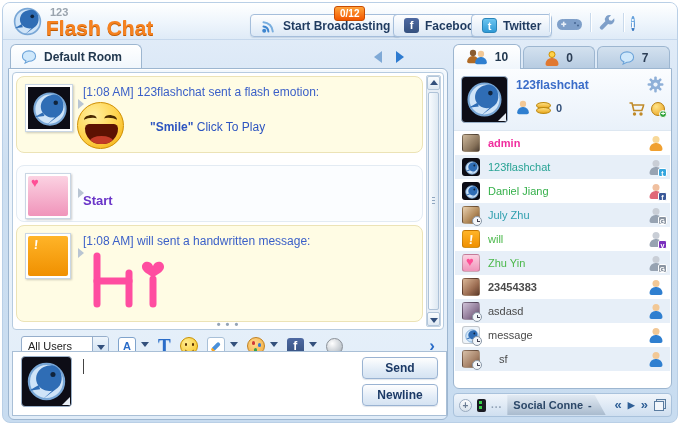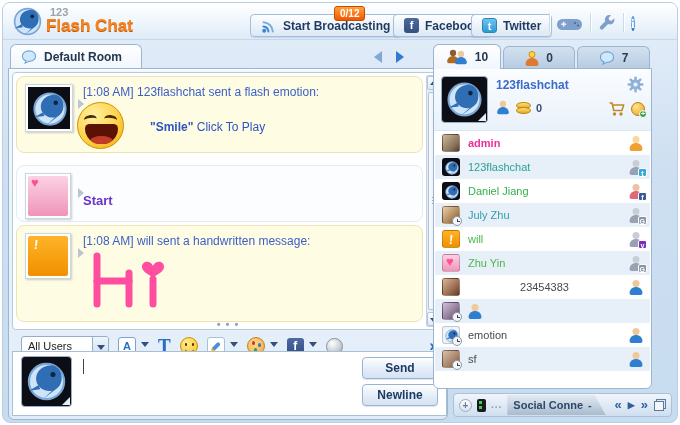--- a/index.html
+++ b/index.html
@@ -3,21 +3,21 @@
 <meta charset="utf-8">
 <style>
   *{box-sizing:border-box;margin:0;padding:0}
   html,body{background:#fff}
   .stage{position:relative;width:680px;height:425px;font-family:"Liberation Sans",sans-serif;background:#fff;overflow:hidden}
   .frame{position:absolute;inset:2px;border:1px solid #b9cfe6;border-radius:8px;background:linear-gradient(#e6effa,#cddff1 40%,#c8dcf0)}
   
   .topbar{position:absolute;left:3px;right:3px;top:3px;height:37px;border-radius:7px 7px 0 0;background:linear-gradient(#ffffff,#eef5fc 55%,#dfebf7);border-bottom:1px solid #c6d8ec}
   .logo-bird{position:absolute;left:8px;top:2px;width:33px;height:33px}
   .l123{position:absolute;left:47px;top:3px;font-size:11px;font-weight:bold;color:#9aa4ae}
-  .lname{position:absolute;left:43px;top:13px;font-size:17px;font-weight:bold;letter-spacing:0;color:#f68220;text-shadow:0 1px 0 #c05a00}
+  .lname{position:absolute;left:43px;top:13px;font-size:21px;font-weight:bold;letter-spacing:0;color:#f68220;text-shadow:0 1px 0 #c05a00}
   .hbtn{position:absolute;top:11px;height:23px;border:1px solid #a5bedb;border-radius:4px;background:linear-gradient(#fefefe,#e9f1fa 60%,#dce8f5);display:flex;align-items:center;gap:6px;padding:0 10px;font-weight:bold;font-size:12px;color:#1f3a5f;box-shadow:0 1px 1px rgba(40,80,130,.15);cursor:pointer}
   .badge012{position:absolute;left:331px;top:3px;z-index:3;padding:1px 5px;font-size:10px;font-weight:bold;color:#fff;background:linear-gradient(#ffa43c,#f25600);border:1px solid #c84a00;border-radius:3px}
   .sqicon{display:inline-block;width:15px;height:15px;border-radius:3px;color:#fff;font-weight:bold;font-size:11px;line-height:15px;text-align:center}
   .fbi{background:linear-gradient(#4e69a2,#34507e)}
   .twi{background:linear-gradient(#6cc4ef,#2f9ad6);border:1px solid #2a85ba}
   .vdiv{position:absolute;top:10px;width:1px;height:19px;background:#c9daec;box-shadow:1px 0 0 #fff}
   .hico{position:absolute;cursor:pointer}
   .infoc{width:18px;height:18px;border-radius:50%;background:radial-gradient(circle at 35% 30%,#7ab4e8,#2d6cb8);color:#fff;font-family:"Liberation Serif",serif;font-weight:bold;font-size:13px;line-height:18px;text-align:center}
   
   .lpanel{position:absolute;left:8px;top:44px;width:440px;height:376px}
@@ -75,21 +75,21 @@
   .grow{flex:1}
   .tchev{font-size:17px;font-weight:bold;color:#2a6cc8;line-height:14px;cursor:pointer}
   
   .inputbox{position:absolute;left:3px;right:0;bottom:3px;height:65px;background:#fff;border:1px solid #a9bfd6;border-radius:0}
   .cav{position:absolute;left:8px;top:4px;width:51px;height:51px;border:1px solid #9ab0c8;border-radius:4px;background:#0d0d16;padding:2px}
   .cav svg{width:100%;height:100%;display:block}
   .avdrop{position:absolute;right:1px;bottom:1px;width:0;height:0;border:4px solid transparent;border-bottom:4px solid #e8eef5;border-right:4px solid #e8eef5}
   .icaret{position:absolute;left:70px;top:7px;width:1px;height:15px;background:#444}
   .cbtn{position:absolute;right:8px;width:76px;height:22px;border:1px solid #9ab3d2;border-radius:4px;background:linear-gradient(#fefefe,#e2ecf7 60%,#d5e3f2);font-weight:bold;font-size:12px;color:#1c3a66;text-align:center;line-height:20px;box-shadow:0 1px 1px rgba(40,80,130,.15);cursor:pointer}
   
-  .rside{position:absolute;left:433px;top:44px;width:219px;height:345px}
+  .rside{position:absolute;left:453px;top:44px;width:219px;height:345px}
   .rtab{position:absolute;height:25px;border:1px solid #9db6d0;border-bottom:none;border-radius:6px 6px 0 0;display:flex;align-items:center;justify-content:center;gap:7px;font-weight:bold;font-size:12px;color:#22384f;cursor:pointer}
   .rtab.on{top:0;background:linear-gradient(#ffffff,#f0f6fc);z-index:2}
   .rtab.off{top:2px;height:23px;background:linear-gradient(#d3e1ef,#b6cbe1);color:#2c3e55}
   .rbody{position:absolute;top:24px;left:0;right:0;bottom:0;background:#fff;border:1px solid #9db6d0;border-radius:0 0 6px 6px;overflow:hidden}
   .profile{position:absolute;top:0;left:0;right:0;height:62px;background:linear-gradient(#fbfdff,#e9f1fa);border-bottom:1px solid #dde7f1}
   .pav{position:absolute;left:7px;top:7px;width:47px;height:47px;border:1px solid #9ab0c8;border-radius:4px;background:#0d0d16;padding:2px}
   .pav svg{width:100%;height:100%;display:block}
   .pname{position:absolute;left:62px;top:9px;font-weight:bold;font-size:12px;color:#3a6cc8}
   .gearpos{position:absolute;right:7px;top:7px;width:17px;height:17px;cursor:pointer}
   .prow{position:absolute;left:62px;top:31px;display:flex;align-items:center;gap:6px}
@@ -458,53 +458,54 @@
           <span class="uav av-heart"></span>
           <span class="uname" style="color: rgb(75, 184, 75); font-weight: normal;">Zhu Yin</span>
           <span class="pp st-gray">
               <i class="hd"></i>
               <i class="bd"></i>
               <i class="bdg gg">G</i>
             </span>
         </div>
         <div class="urow">
           <span class="uav av-photo2"></span>
-          <span class="uname" style="color: rgb(74, 74, 74); font-weight: normal; text-align: center;">23454383</span>
+          <span class="uname" style="color: rgb(74, 74, 74); font-weight: bold;">23454383</span>
           <span class="pp st-blue">
               <i class="hd"></i>
               <i class="bd"></i>
             </span>
         </div>
         <div class="urow">
           <span class="uav av-photo3">
               <i class="clk"></i>
             </span>
+          <span class="uname" style="color: rgb(74, 74, 74); font-weight: normal;">asdasd</span>
           <span class="pp st-blue">
               <i class="hd"></i>
               <i class="bd"></i>
             </span>
         </div>
         <div class="urow">
           <span class="uav" style="background:#eef4fa">
               <svg>
                 <use href="#bird"></use>
               </svg>
               <i class="clk"></i>
             </span>
-          <span class="uname" style="color: rgb(74, 74, 74); font-weight: normal;">emotion</span>
+          <span class="uname" style="color: rgb(74, 74, 74); font-weight: normal;">message</span>
           <span class="pp st-blue">
               <i class="hd"></i>
               <i class="bd"></i>
             </span>
         </div>
         <div class="urow">
           <span class="uav av-photo4">
               <i class="clk"></i>
             </span>
-          <span class="uname" style="color: rgb(74, 74, 74); font-weight: normal;">sf</span>
+          <span class="uname" style="color: rgb(74, 74, 74); font-weight: normal; margin-left: 11px;">sf</span>
           <span class="pp st-blue">
               <i class="hd"></i>
               <i class="bd"></i>
             </span>
         </div>
       </div>
     </div>
   </div>
 
   <div class="sfooter">

